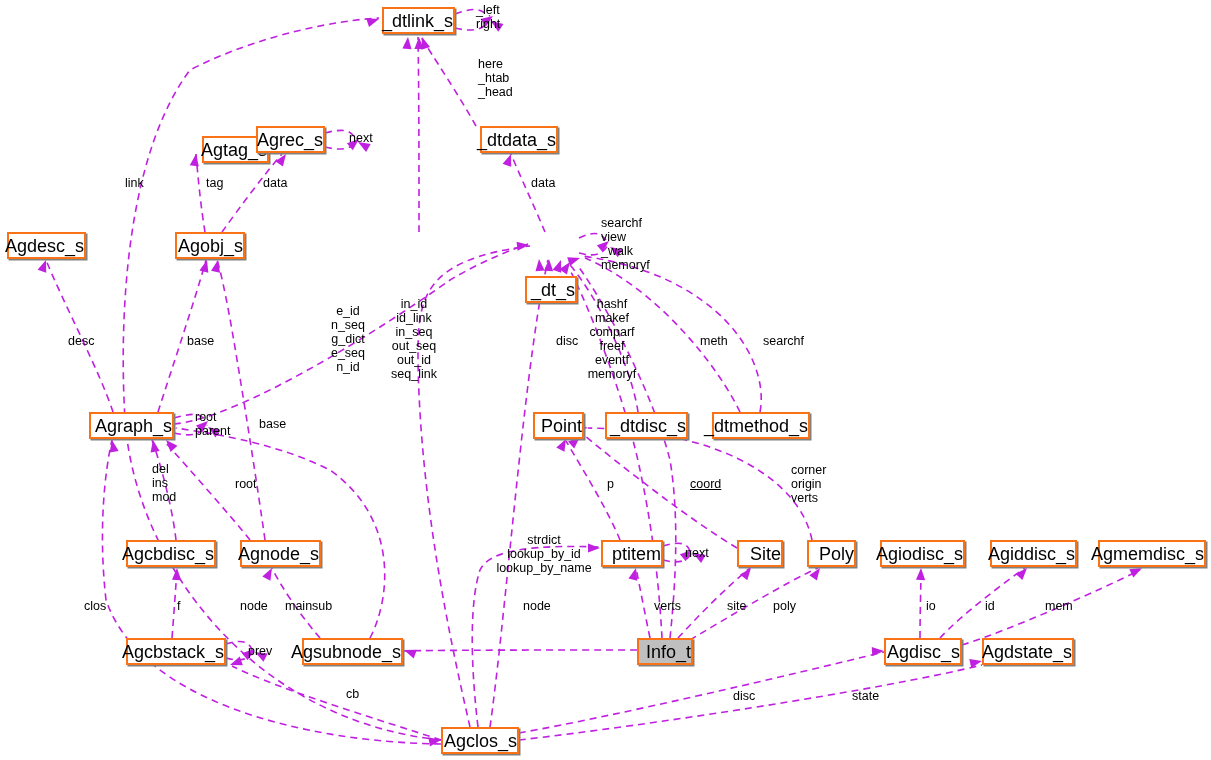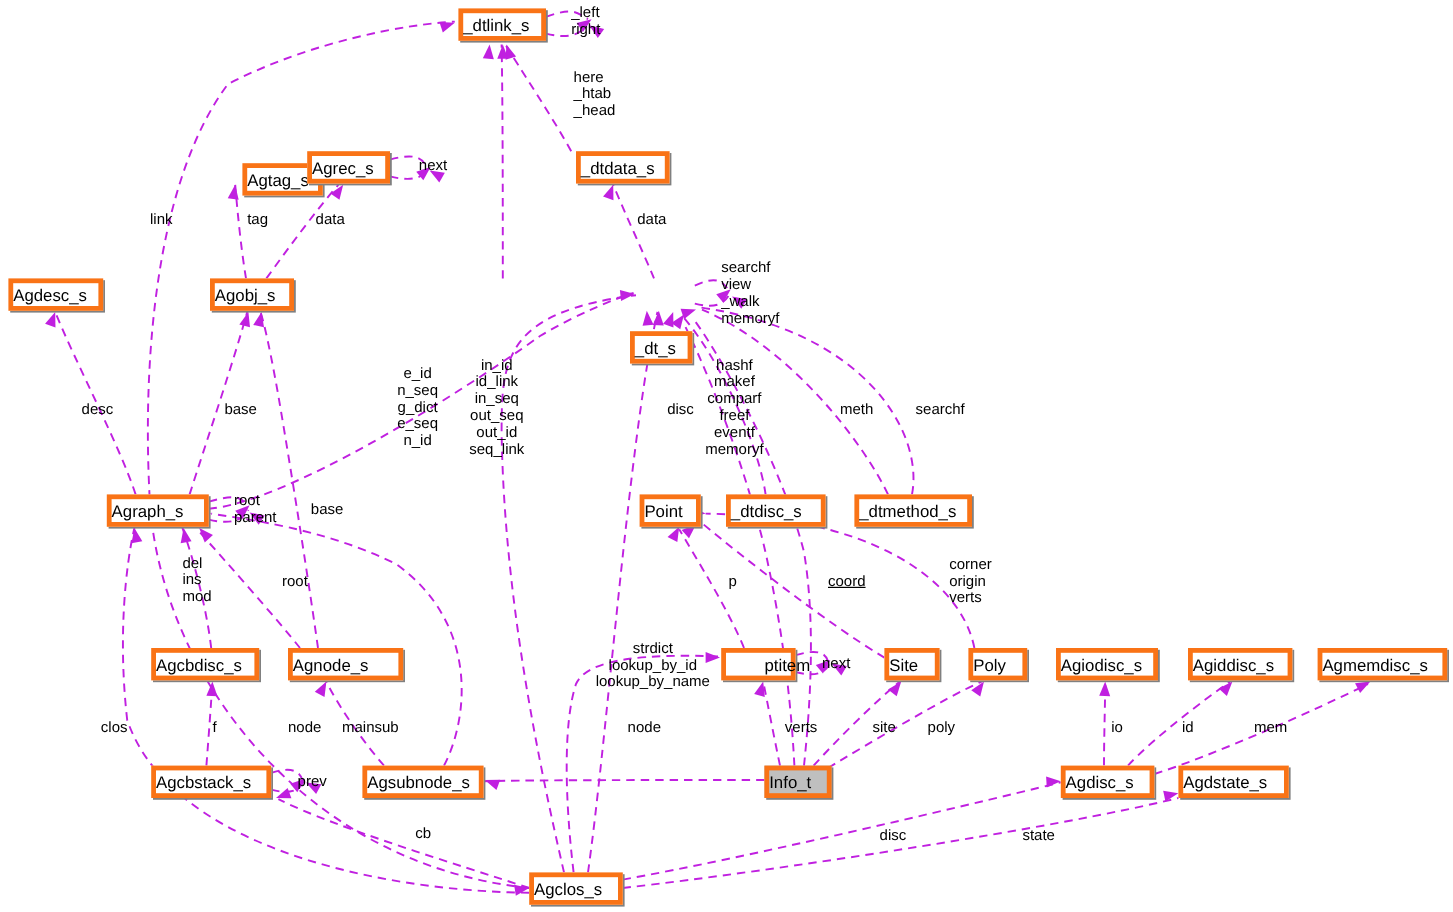--- a/index.html
+++ b/index.html
@@ -1,21 +1,21 @@
 <!DOCTYPE html>
 <html><head>
 <meta charset="utf-8">
 <style>
   html,body{margin:0;padding:0;background:#ffffff;}
   #canvas{position:relative;width:1211px;height:760px;background:#ffffff;
           font-family:"Liberation Sans","DejaVu Sans",sans-serif;overflow:hidden;}
   svg.edges{position:absolute;left:0;top:0;width:1211px;height:760px;}
-  .node{position:absolute;box-sizing:border-box;border:4px solid #f97316;
-        background:#ffffff;color:#000000;font-size:14px;line-height:1;
-        display:flex;align-items:center;justify-content:flex-start;
+  .node{position:absolute;box-sizing:border-box;border:2px solid #f97316;
+        background:#ffffff;color:#000000;font-size:18px;line-height:1;
+        display:flex;align-items:center;justify-content:flex-end;
         box-shadow:1.5px 1.5px 0 0 #808080;white-space:nowrap;}
   .node.current{background:#bfbfbf;}
   .elabel{position:absolute;font-size:12.5px;color:#000000;line-height:14px;
           white-space:pre;}
   .elabel.c{text-align:center;}
   .elabel.l{text-align:left;}
 </style>
 </head>
 <body>
 
@@ -155,21 +155,21 @@
       </div>
       <div class="node" style="left: 605px; top: 412px; width: 83px; height: 27px;">
         <span>_dtdisc_s</span>
       </div>
       <div class="node" style="left: 712px; top: 412px; width: 98px; height: 27px;">
         <span>_dtmethod_s</span>
       </div>
       <div class="node" style="left: 126px; top: 540px; width: 90px; height: 27px;">
         <span>Agcbdisc_s</span>
       </div>
-      <div class="node" style="left: 240px; top: 540px; width: 96px; height: 27px;">
+      <div class="node" style="left: 240px; top: 540px; width: 81px; height: 27px;">
         <span>Agnode_s</span>
       </div>
       <div class="node" style="left: 601px; top: 540px; width: 62px; height: 27px; padding-left: 32px;">
         <span>ptitem</span>
       </div>
       <div class="node" style="left: 737px; top: 540px; width: 46px; height: 27px;">
         <span>Site</span>
       </div>
       <div class="node" style="left: 807px; top: 540px; width: 49px; height: 27px;">
         <span>Poly</span>

